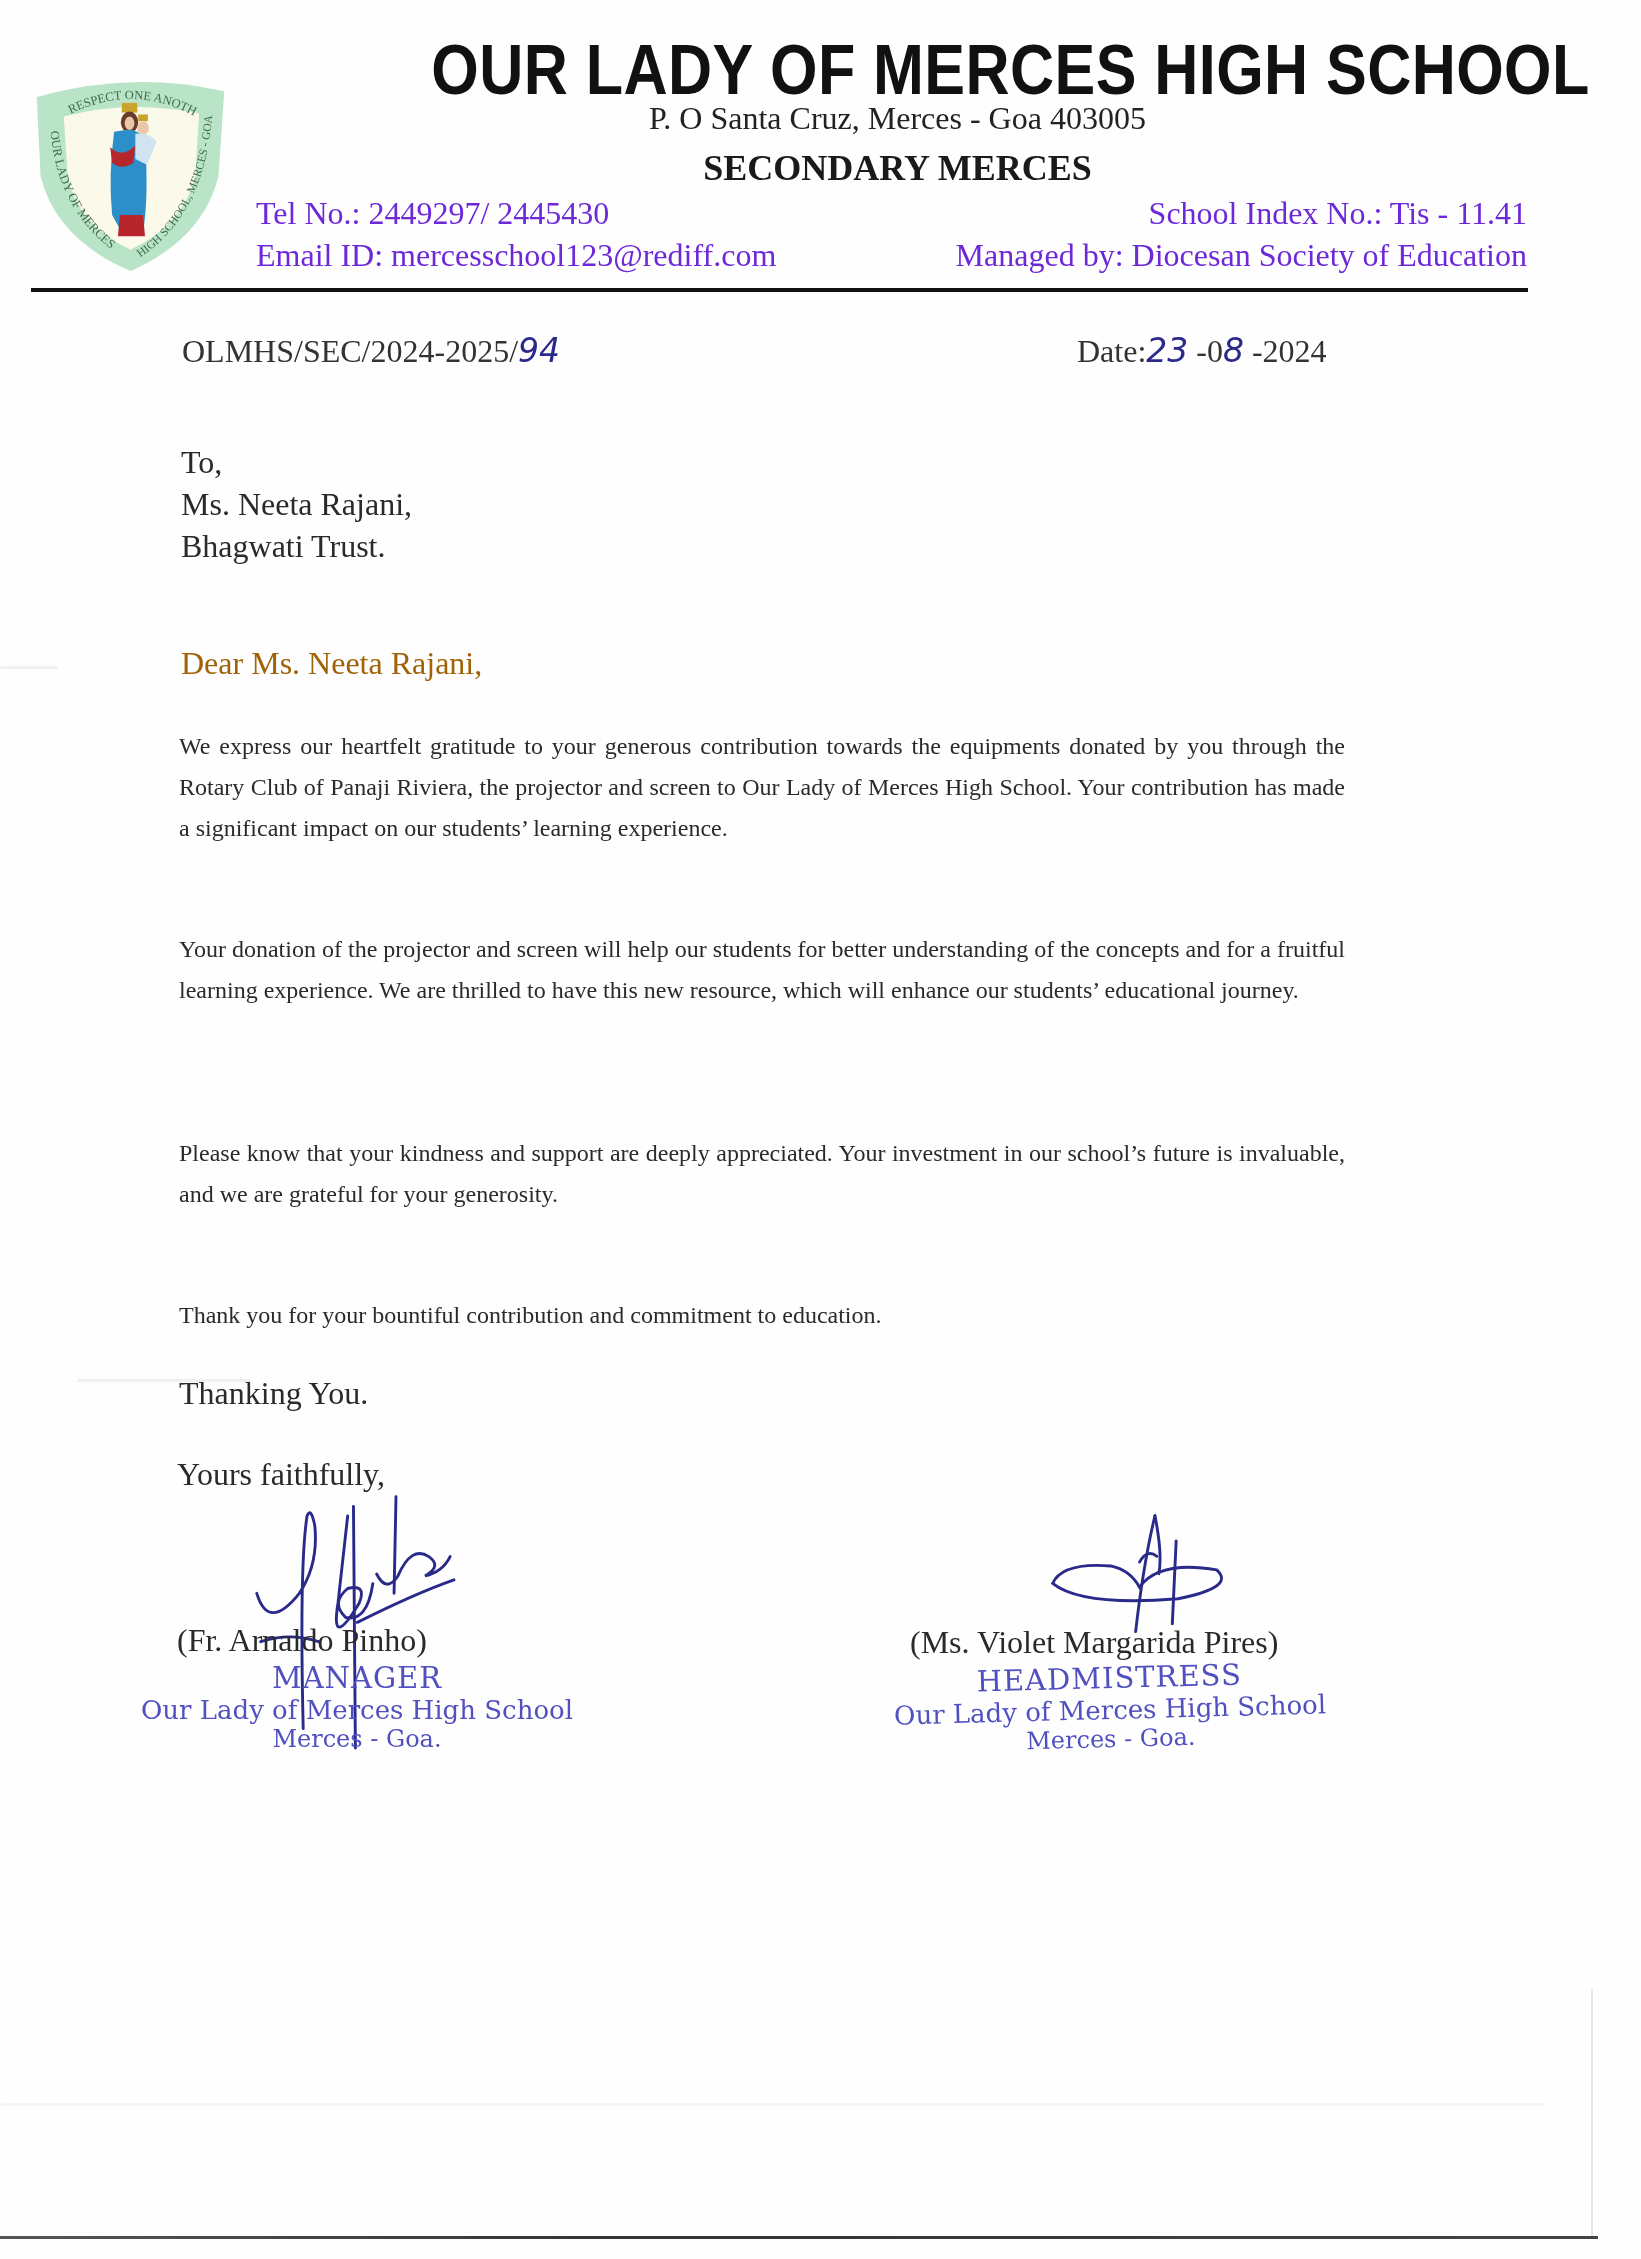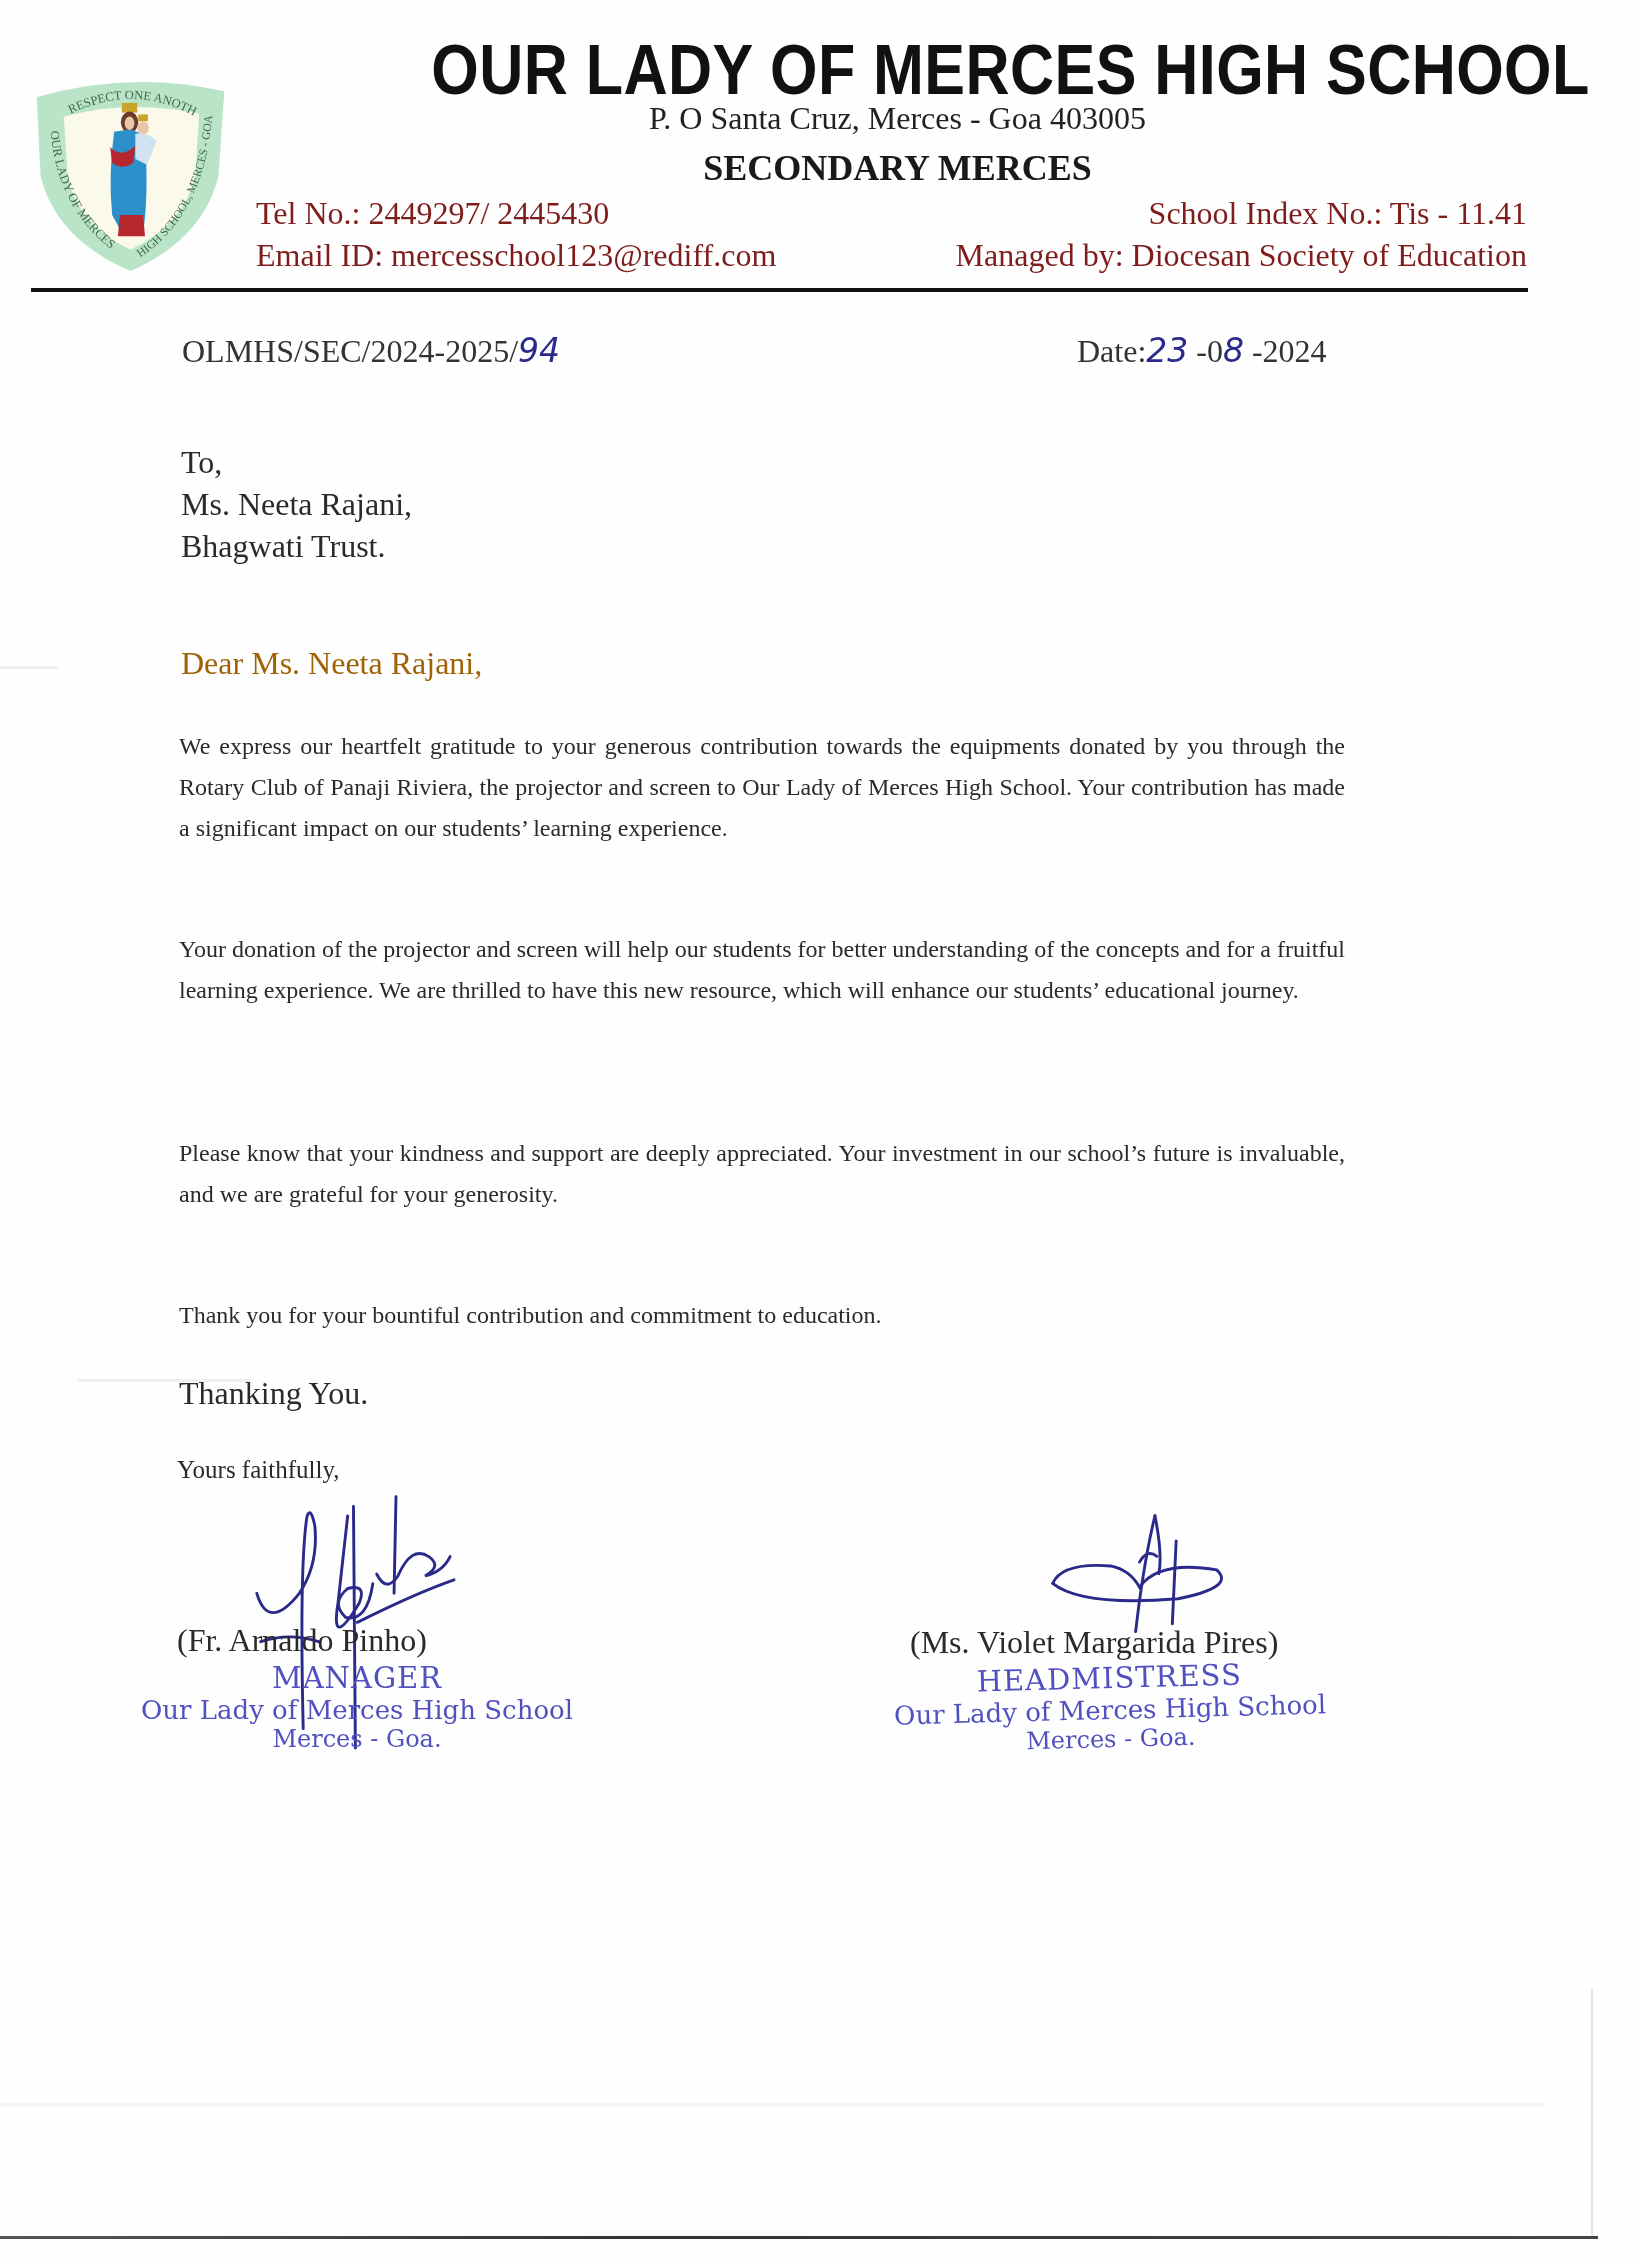--- a/index.html
+++ b/index.html
@@ -59,21 +59,21 @@
     text-align: center;
     padding-left: 154px;
     box-sizing: border-box;
     font-weight: bold;
     font-size: 36px;
     color: #1a1a1a;
   }
   .hdr-left, .hdr-right {
     position: absolute;
     font-size: 32px;
-    color: #7f1d1d;
+    color: #6d28d9;
     white-space: nowrap;
   }
   .hdr-left { left: 256px; }
   .hdr-right { right: 114px; text-align: right; }
   .tel { top: 195px; }
   .index { top: 195px; }
   .email { top: 237px; }
   .managed { top: 237px; }
   .rule {
     position: absolute;
@@ -133,21 +133,21 @@
   .p4 { top: 1295px; }
   .closing1 {
     position: absolute;
     left: 179px; top: 1375px;
     font-size: 32px;
     color: #2a2a2a;
   }
   .closing2 {
     position: absolute;
     left: 177px; top: 1456px;
-    font-size: 25px;
+    font-size: 32px;
     color: #2a2a2a;
   }
 
   
   .sig-svg {
     position: absolute;
   }
   .signer {
     position: absolute;
     font-size: 32px;

